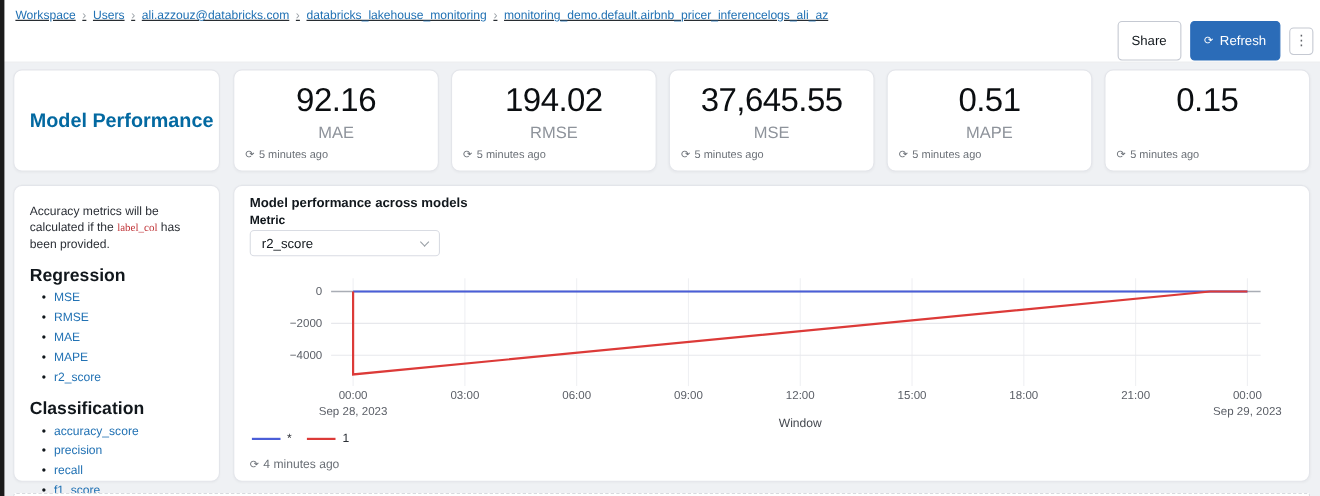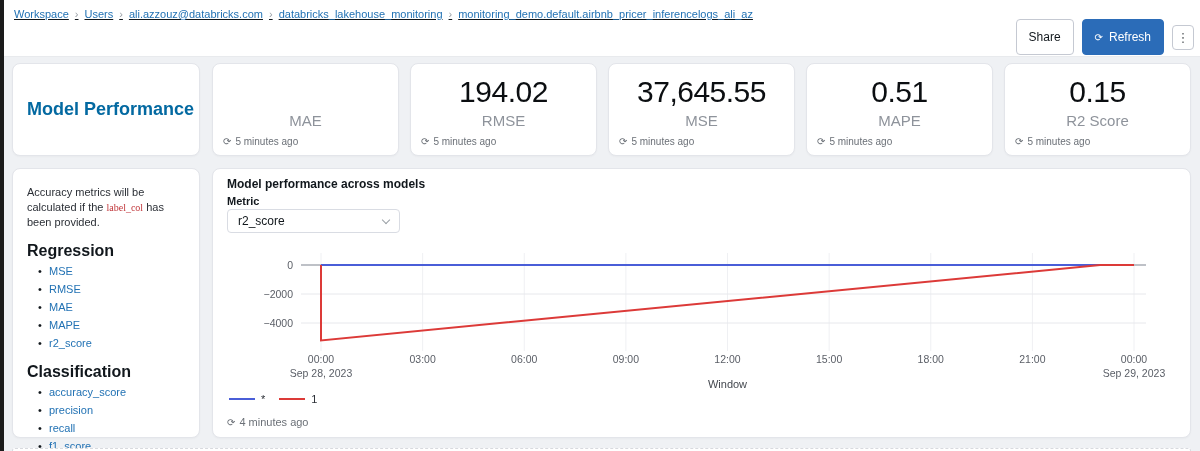--- a/index.html
+++ b/index.html
@@ -95,20 +95,21 @@
         <span>⋮</span>
       </button>
   </div>
 </div>
 
 <div class="panel p-modelperf">
   <span class="panel-title-big">Model Performance</span>
 </div>
 
 <div class="panel metric-card" style="left:212px">
+  <div class="metric-value">92.16</div>
   <div class="metric-label">MAE</div>
   <div class="metric-updated">
       <span class="refresh-glyph">⟳</span>
       <span>5 minutes ago</span>
     </div>
 </div>
 <div class="panel metric-card" style="left:410px">
   <div class="metric-value">194.02</div>
   <div class="metric-label">RMSE</div>
   <div class="metric-updated">
@@ -127,21 +128,20 @@
 <div class="panel metric-card" style="left:806px">
   <div class="metric-value">0.51</div>
   <div class="metric-label">MAPE</div>
   <div class="metric-updated">
       <span class="refresh-glyph">⟳</span>
       <span>5 minutes ago</span>
     </div>
 </div>
 <div class="panel metric-card" style="left:1004px">
   <div class="metric-value">0.15</div>
-  <div class="metric-label">R2 Score</div>
   <div class="metric-updated">
       <span class="refresh-glyph">⟳</span>
       <span>5 minutes ago</span>
     </div>
 </div>
 
 <div class="panel p-sidebar">
   <div>
     <span>Accuracy metrics will be calculated if the</span>
     <span class="code-red">label_col</span>

